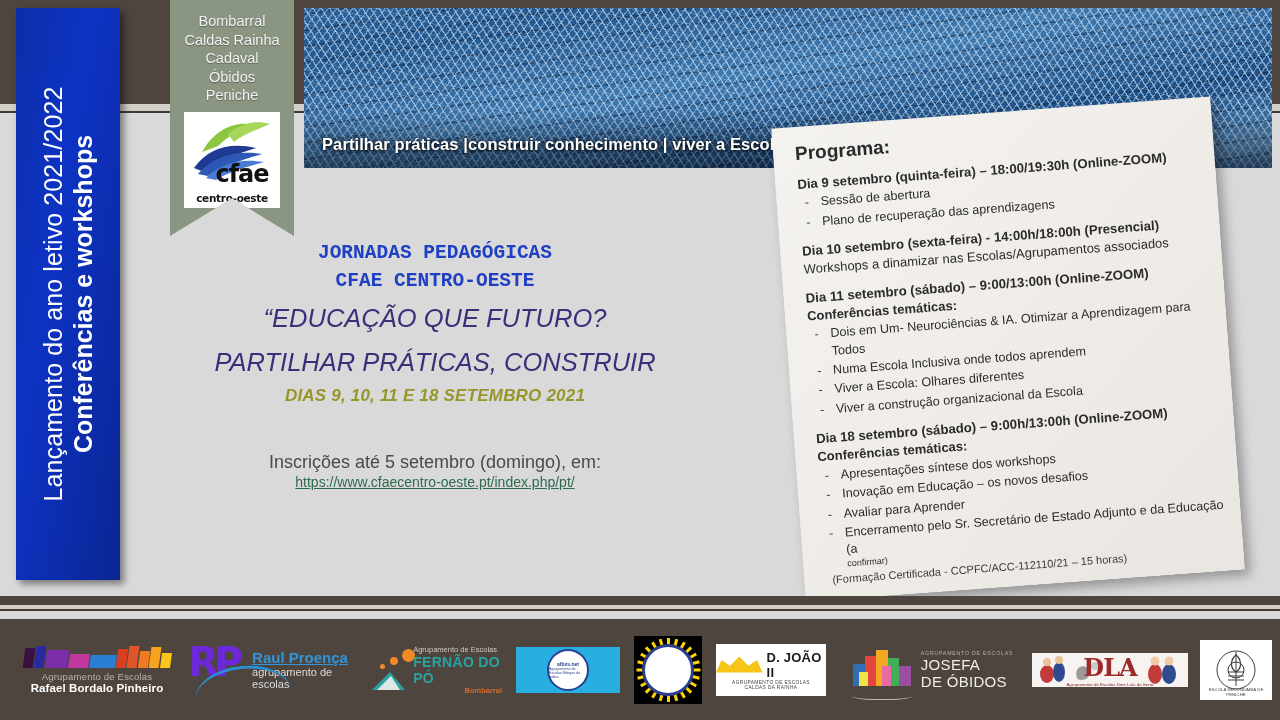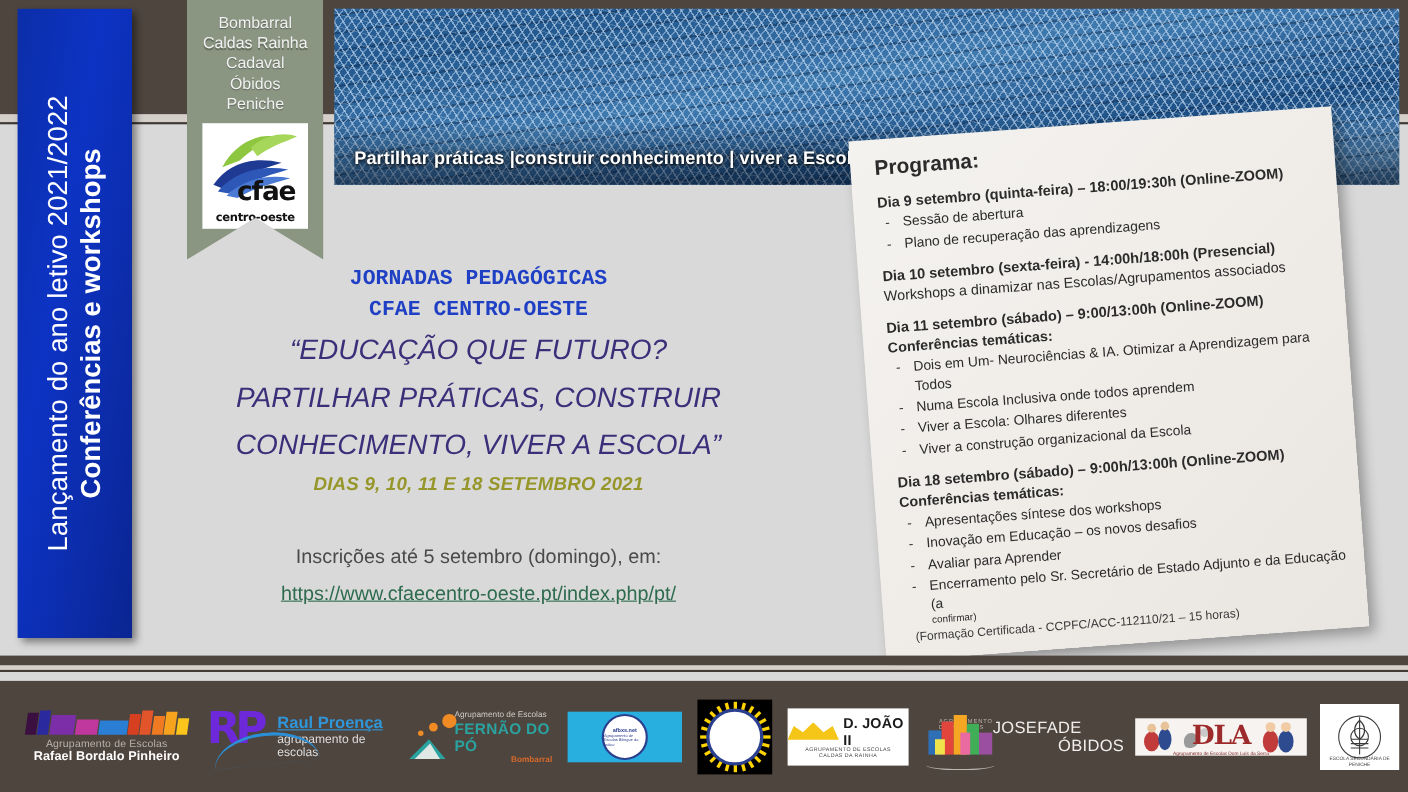--- a/index.html
+++ b/index.html
@@ -104,22 +104,22 @@
     font-size:25.5px;line-height:1.55;margin-top:4px;
   }
   .t-dates{
     color:#96962b;font-weight:bold;font-style:italic;
     font-size:17px;margin-top:4px;letter-spacing:.2px;
   }
   .t-insc{
     color:#4a4a4a;font-size:18px;margin-top:46px;
   }
   .t-link{
-    display:inline-block;margin-top:12px;
-    color:#2e6b4f;font-size:18px;text-decoration:underline;
+    display:inline-block;
+    color:#2e6b4f;font-size:14px;text-decoration:underline;
   }
 
   
   .program-wrap{
     position:absolute;left:788px;top:112px;width:440px;height:474px;
     transform:rotate(-4.2deg);
     transform-origin:50% 50%;
   }
   .program-paper{
     position:absolute;inset:0;
@@ -249,21 +249,20 @@
     <div class="photo-net"></div>
     <div class="photo-shade"></div>
     <div class="photo-caption">Partilhar práticas |construir conhecimento | viver a Escola</div>
   </div>
 
   <div class="center-block">
     <div class="t-jornadas">JORNADAS PEDAGÓGICAS</div>
     <div class="t-cfae">CFAE CENTRO-OESTE</div>
     <div class="t-theme">“EDUCAÇÃO QUE FUTURO?</div>
     <div class="t-theme">PARTILHAR PRÁTICAS, CONSTRUIR</div>
-    <div class="t-theme">CONHECIMENTO, VIVER A ESCOLA”</div>
     <div class="t-dates">DIAS 9, 10, 11 E 18 SETEMBRO  2021</div>
     <div class="t-insc">Inscrições  até 5 setembro (domingo), em:</div>
     <a class="t-link" href="#">https://www.cfaecentro-oeste.pt/index.php/pt/</a>
   </div>
 
   <div class="program-wrap">
     <div class="program-paper"></div>
     <div class="program-inner">
       <div class="pg-title">Programa:</div>
 
@@ -398,21 +397,21 @@
       <div class="jo-blocks">
         <i style="left:2px;top:18px;width:12px;height:22px;background:#2e6fb5;"></i>
         <i style="left:14px;top:10px;width:11px;height:30px;background:#e2453c;"></i>
         <i style="left:25px;top:4px;width:12px;height:36px;background:#f5a623;"></i>
         <i style="left:37px;top:12px;width:11px;height:28px;background:#3fae57;"></i>
         <i style="left:48px;top:20px;width:12px;height:20px;background:#9b4fa0;"></i>
         <i style="left:8px;top:26px;width:9px;height:14px;background:#f0e24a;"></i>
         <i style="left:31px;top:20px;width:9px;height:20px;background:#e86aa0;"></i>
         <div class="jo-book"></div>
       </div>
-      <div style="display:flex;flex-direction:row;margin-left:8px;">
+      <div style="display:flex;flex-direction:column;margin-left:8px;">
         <div class="jo-t0">AGRUPAMENTO DE ESCOLAS</div>
         <div class="jo-t1">JOSEFA</div>
         <div class="jo-t2">DE ÓBIDOS</div>
       </div>
     </div>
 
     <div class="logo lg-dla">
       <svg width="150" height="32" viewBox="0 0 150 32" style="position:absolute;left:3px;top:1px;">
         <g>
           <ellipse cx="12" cy="20" rx="7" ry="9" fill="#c23b3b"></ellipse>

